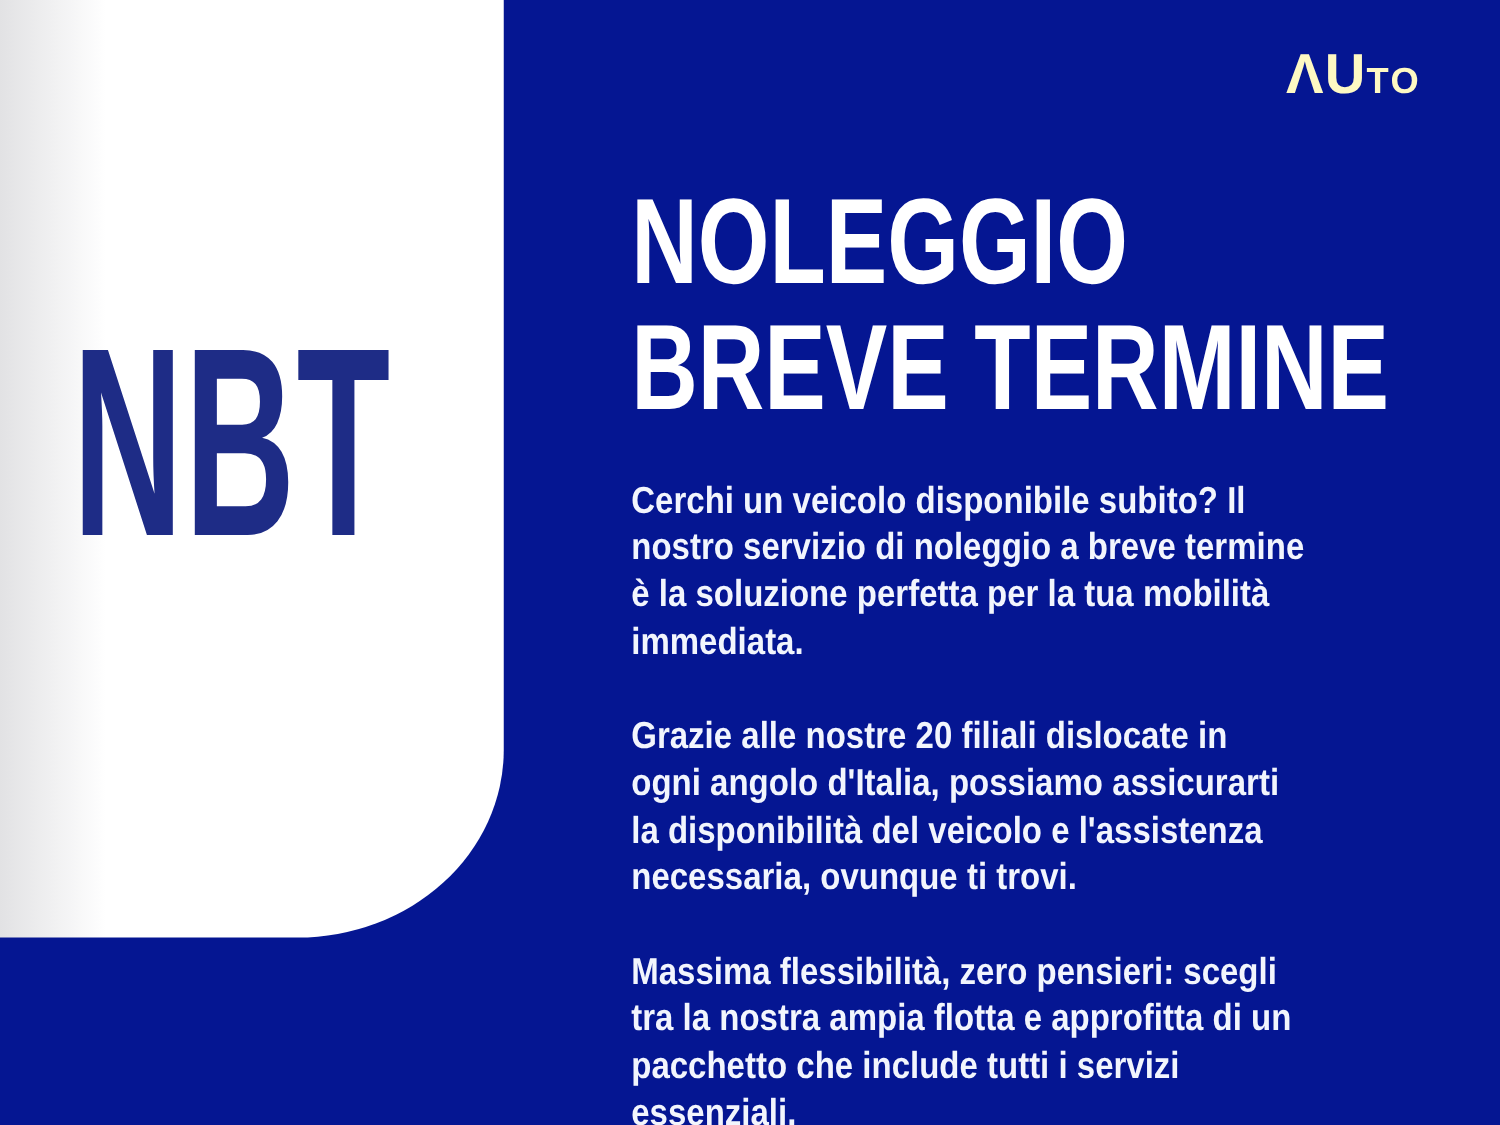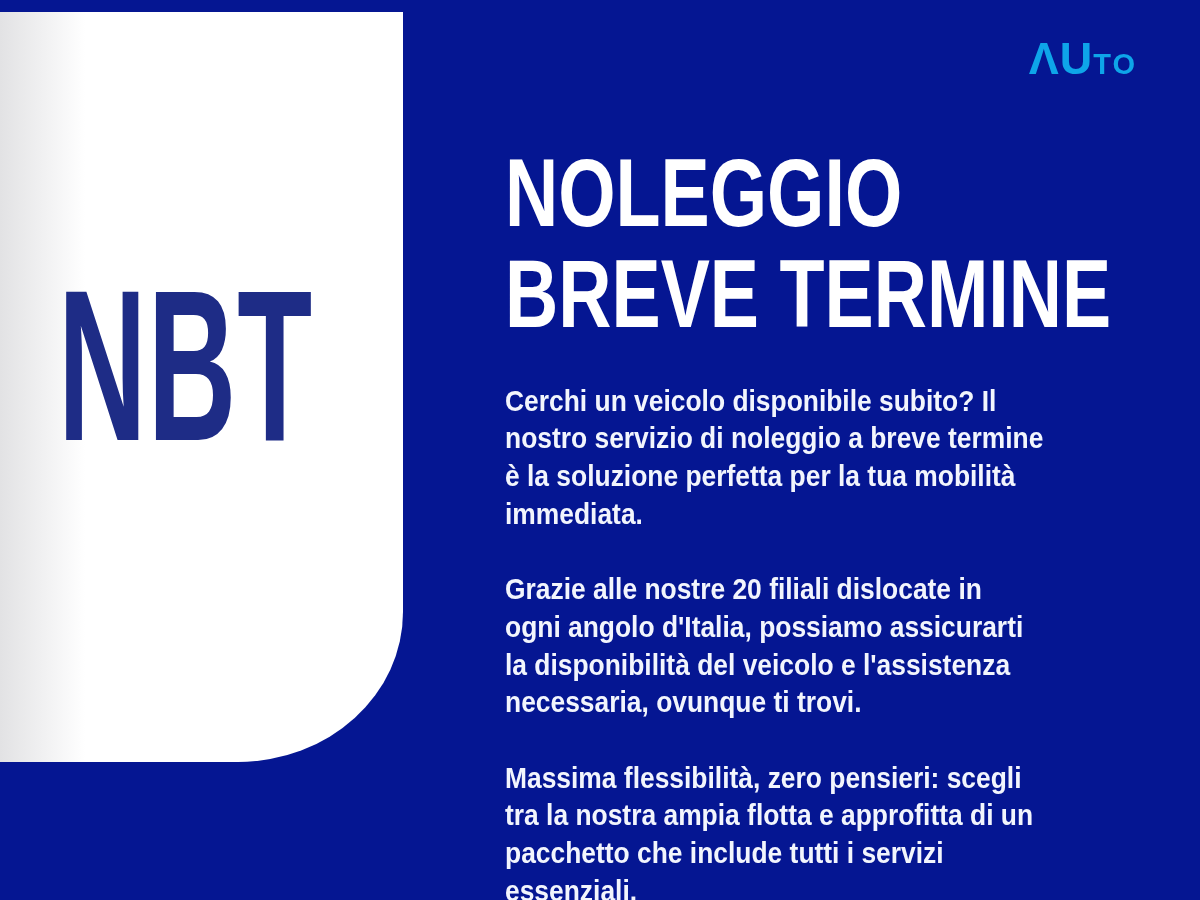--- a/index.html
+++ b/index.html
@@ -82,25 +82,25 @@
   .body-text p {
     margin: 0;
     padding: 0;
   }
 </style>
 </head>
 <body>
 
 <div class="canvas" style="background: rgb(5, 22, 146);">
 
-  <div class="white-panel" style="background: linear-gradient(90deg, rgb(226, 226, 228) 0px, rgb(255, 255, 255) 85px); margin-top: 12px;">
+  <div class="white-panel" style="background: linear-gradient(90deg, rgb(226, 226, 228) 0px, rgb(255, 255, 255) 85px);">
     <div class="nbt" style="color: rgb(30, 44, 134);">NBT</div>
   </div>
 
-  <div class="logo" style="color: #0ea5e9;">
+  <div class="logo" style="color: #fef9c3;">
     <div class="logo-line1"><span class="l1-big">ΛU</span><span class="l1-small">TO</span></div>
   </div>
 
   <h1 class="headline" style="color: rgb(255, 255, 255);">NOLEGGIO
 BREVE TERMINE</h1>
 
   <div class="body-text" style="color: rgb(242, 245, 253);">
     <p>Cerchi un veicolo disponibile subito? Il
 nostro servizio di noleggio a breve termine
 è la soluzione perfetta per la tua mobilità

